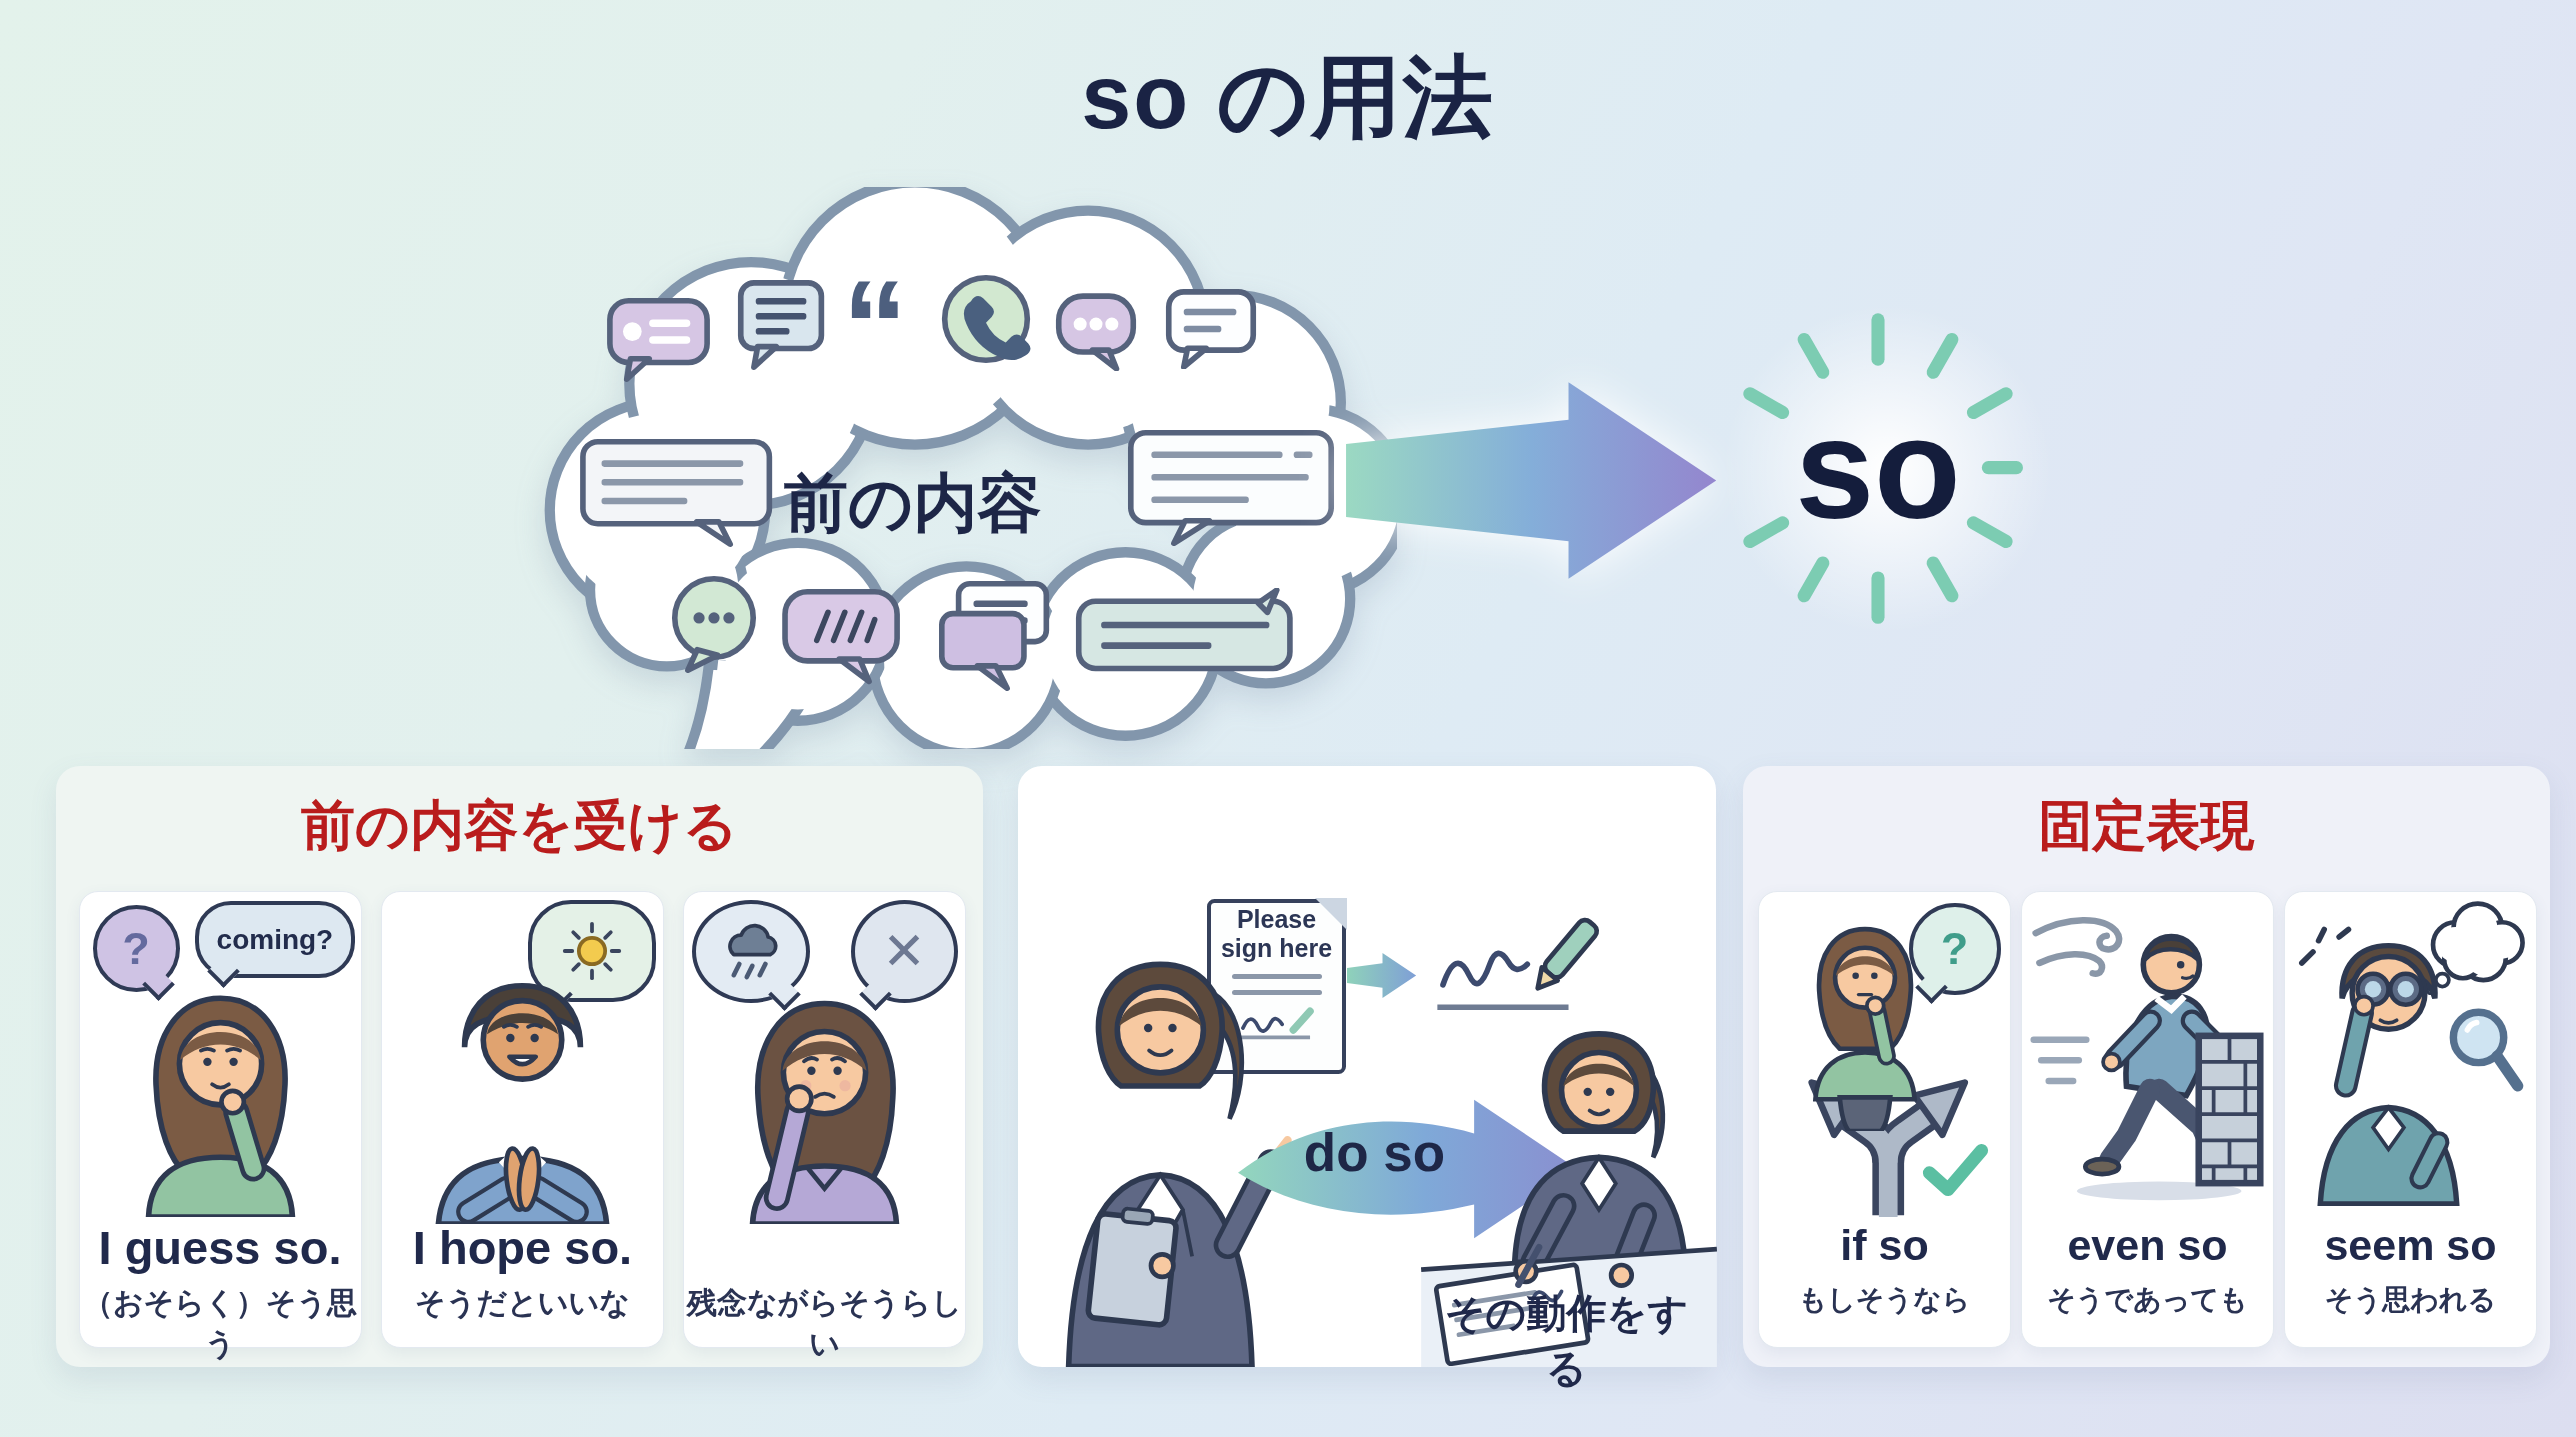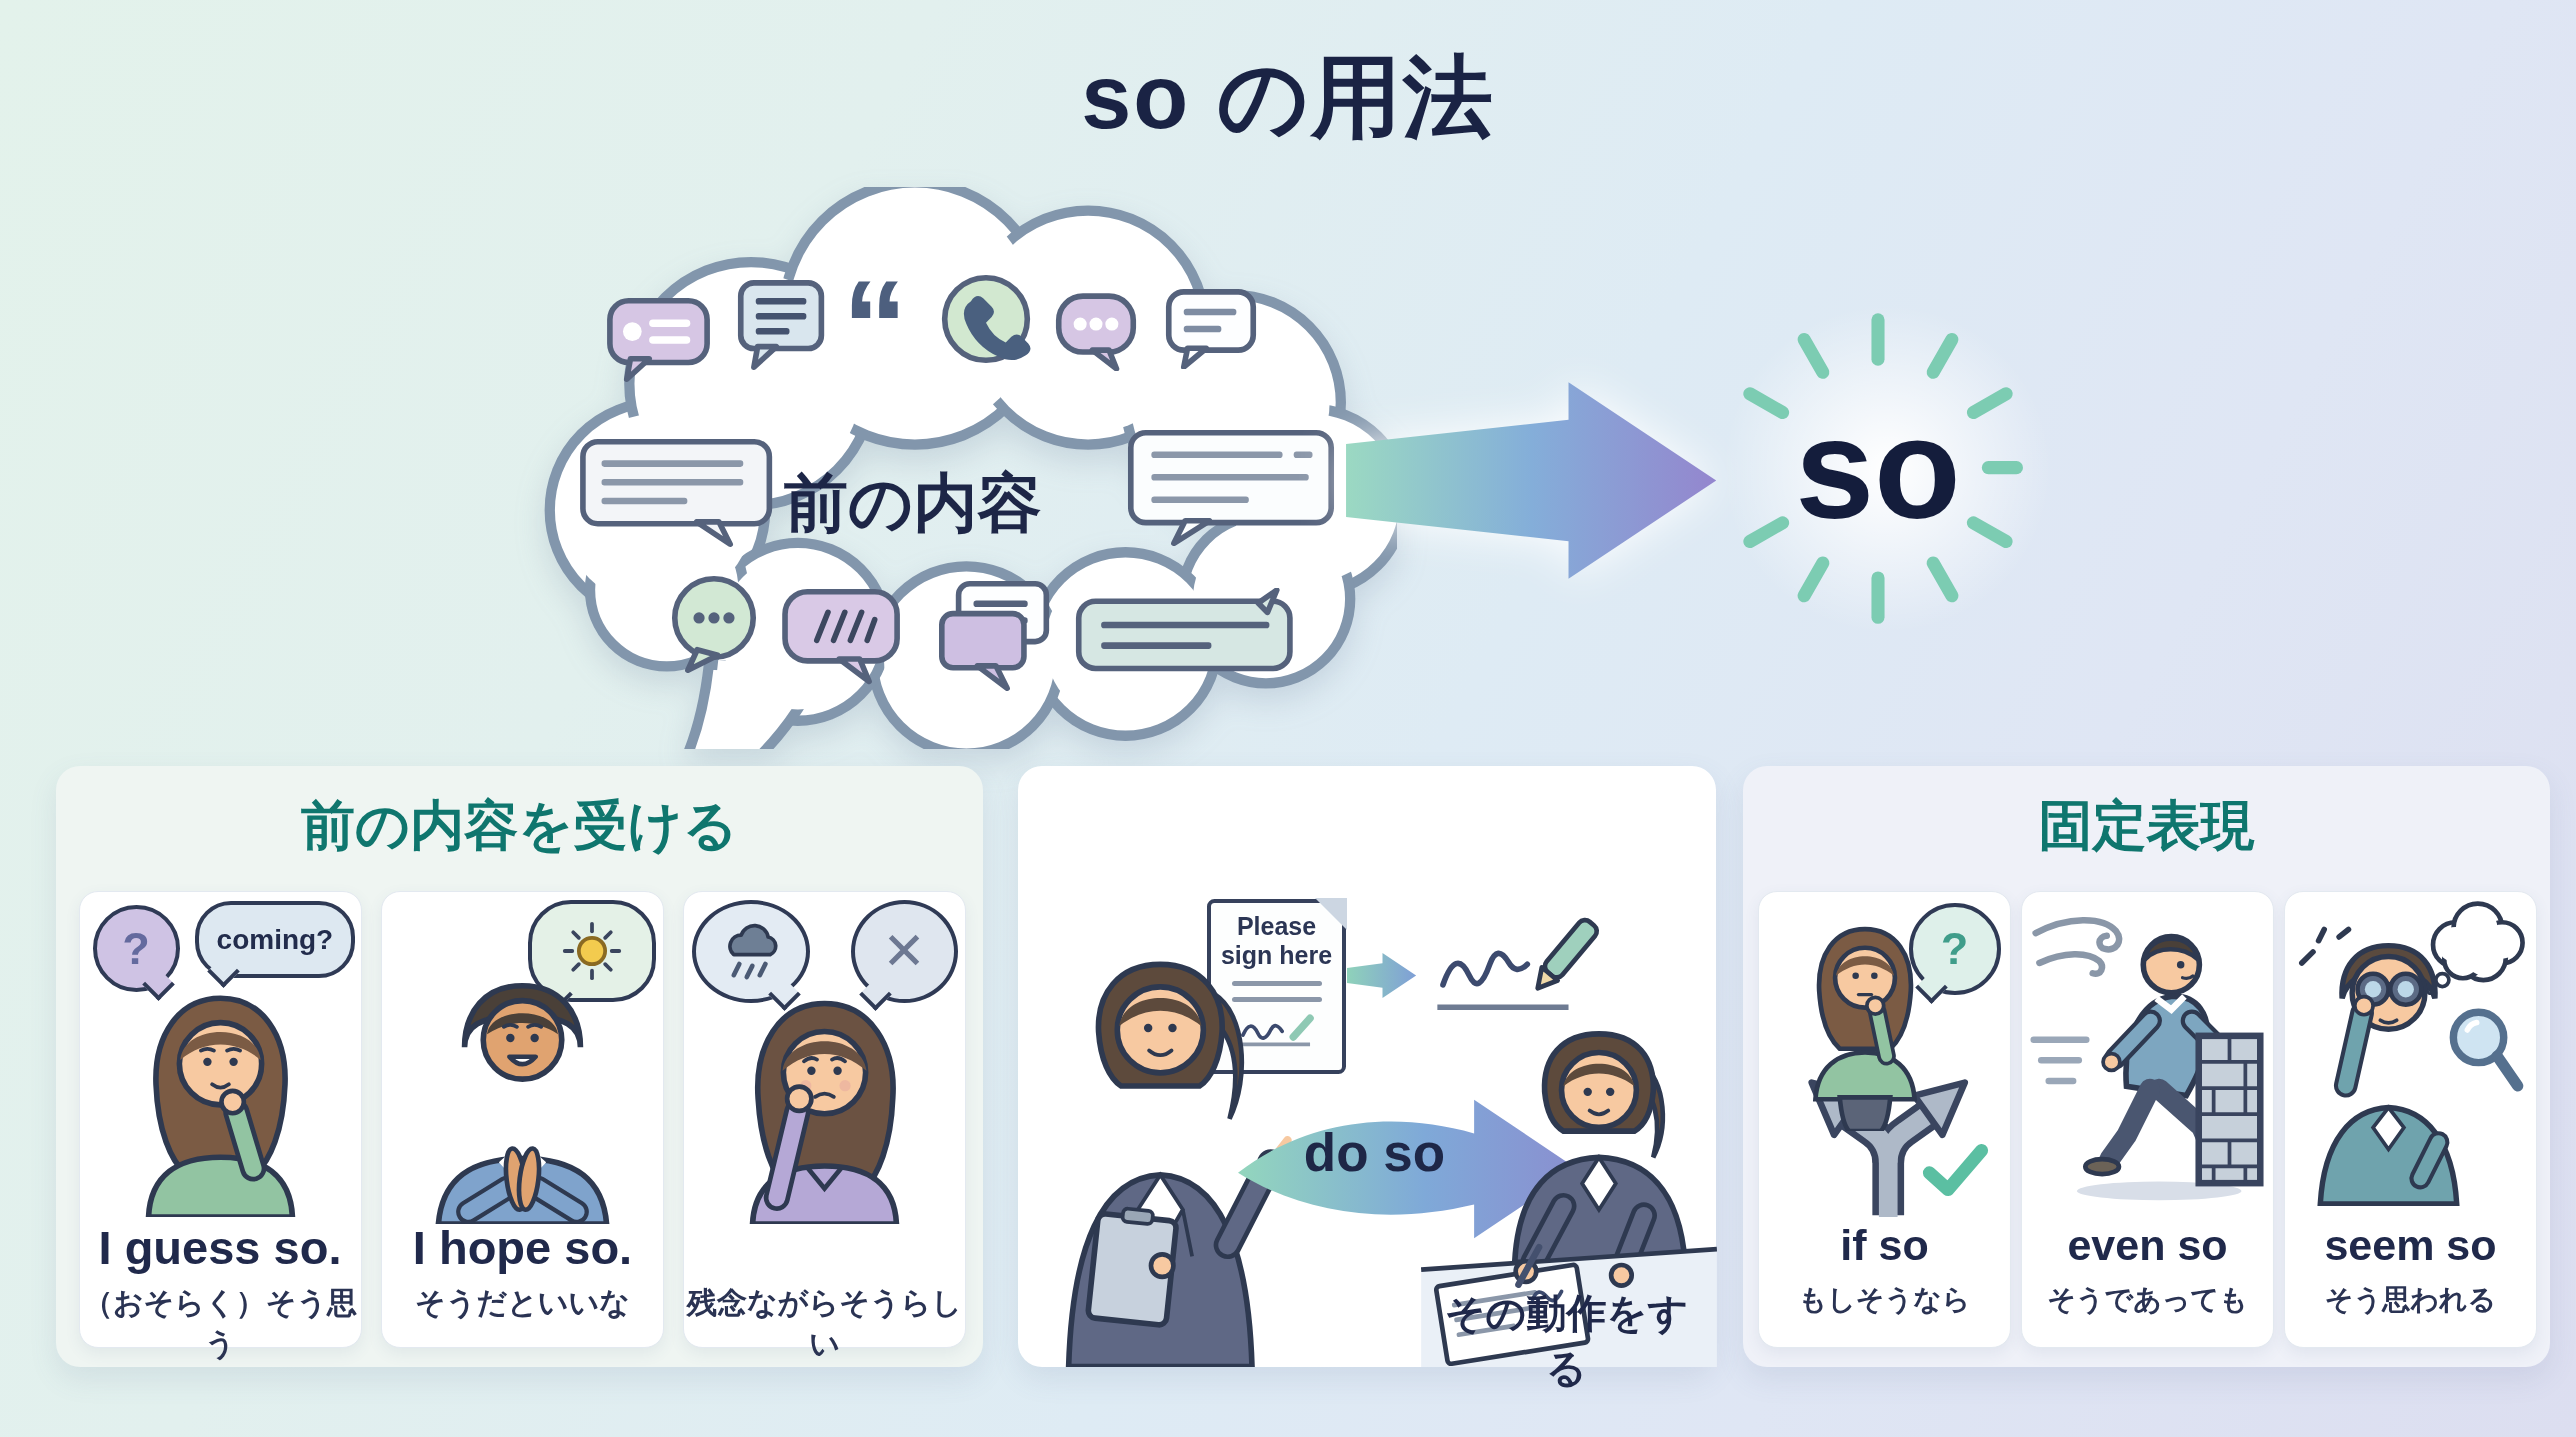--- a/index.html
+++ b/index.html
@@ -13,35 +13,35 @@
   #cloud-label{left:267px;width:356px;top:273px;text-align:left;font-size:64px;font-weight:800;color:#1d2647;}
   
   #so-burst{left:1719px;top:301px;width:337px;height:356px;}
   #so-glow{left:-19px;top:-19px;width:374px;height:374px;background:radial-gradient(circle,#ffffff 0%,rgba(255,255,255,0) 62%);}
   #so-word{left:0;width:318px;top:86px;text-align:center;font-size:142px;font-weight:800;color:#141d3c;}
   
   .panel{border-radius:24px;box-shadow:0 11.2px 28px rgba(90,110,150,.12);}
   #panel-content{left:56px;top:766px;width:927px;height:601px;background:#eff5f2;}
   #panel-action{left:1018px;top:766px;width:698px;height:601px;background:#ffffff;}
   #panel-fixed{left:1743px;top:766px;width:807px;height:601px;background:#eff1f8;}
-  .panel-header{left:0;right:0;top:24px;text-align:center;font-size:54px;font-weight:800;color:#0f766e;}
+  .panel-header{left:0;right:0;top:24px;text-align:center;font-size:54px;font-weight:800;color:#b91c1c;}
   .card{position:absolute;top:125px;height:455px;background:#ffffff;border:1.9px solid #e3e9f0;border-radius:19px;
     box-shadow:0 5.6px 15px rgba(70,90,130,.08);}
   .phrase{position:absolute;left:0;right:0;top:328px;text-align:center;font-size:47px;font-weight:800;color:#20294b;}
   .meaning{position:absolute;left:0;right:0;top:391px;text-align:center;font-size:30px;font-weight:700;color:#2a3353;}
   .phrase.sm{font-size:43px;top:329px;}
   .meaning.sm{font-size:28px;top:389px;}
   
   .bubble{position:absolute;background:#dde8f1;border:4.7px solid #2f3a55;display:flex;align-items:center;justify-content:center;}
   .tail{position:absolute;width:19px;height:19px;transform:rotate(45deg);background:#dde8f1;
     border-right:4.7px solid #2f3a55;border-bottom:4.7px solid #2f3a55;}
   
   #doc{left:189px;top:133px;width:131px;height:167px;background:#fdfefe;border:4.7px solid #36415c;border-radius:7.5px;}
   #doc .fold{position:absolute;right:-4.7px;top:-4.7px;width:0;height:0;border-top:32px solid #ccd6e2;border-left:32px solid transparent;}
-  #doc .dtext{margin-top:9px;text-align:center;font-size:25px;line-height:29px;font-weight:800;color:#2c3655;}
+  #doc .dtext{margin-top:2px;text-align:center;font-size:25px;line-height:29px;font-weight:800;color:#2c3655;}
   #doc .dline{margin:11.2px auto 0;width:90px;height:4.7px;background:#8b97a9;border-radius:2.8px;}
   #do-so-label{left:277px;top:356px;width:159px;text-align:center;font-size:53px;font-weight:800;color:#1e2747;}
   #action-caption{left:423px;top:520px;width:251px;text-align:center;font-size:40px;font-weight:800;color:#1f284a;}
   .qmark{font-size:45px;font-weight:800;}
 </style>
 </head>
 <body>
 
 <div id="stage">
 

